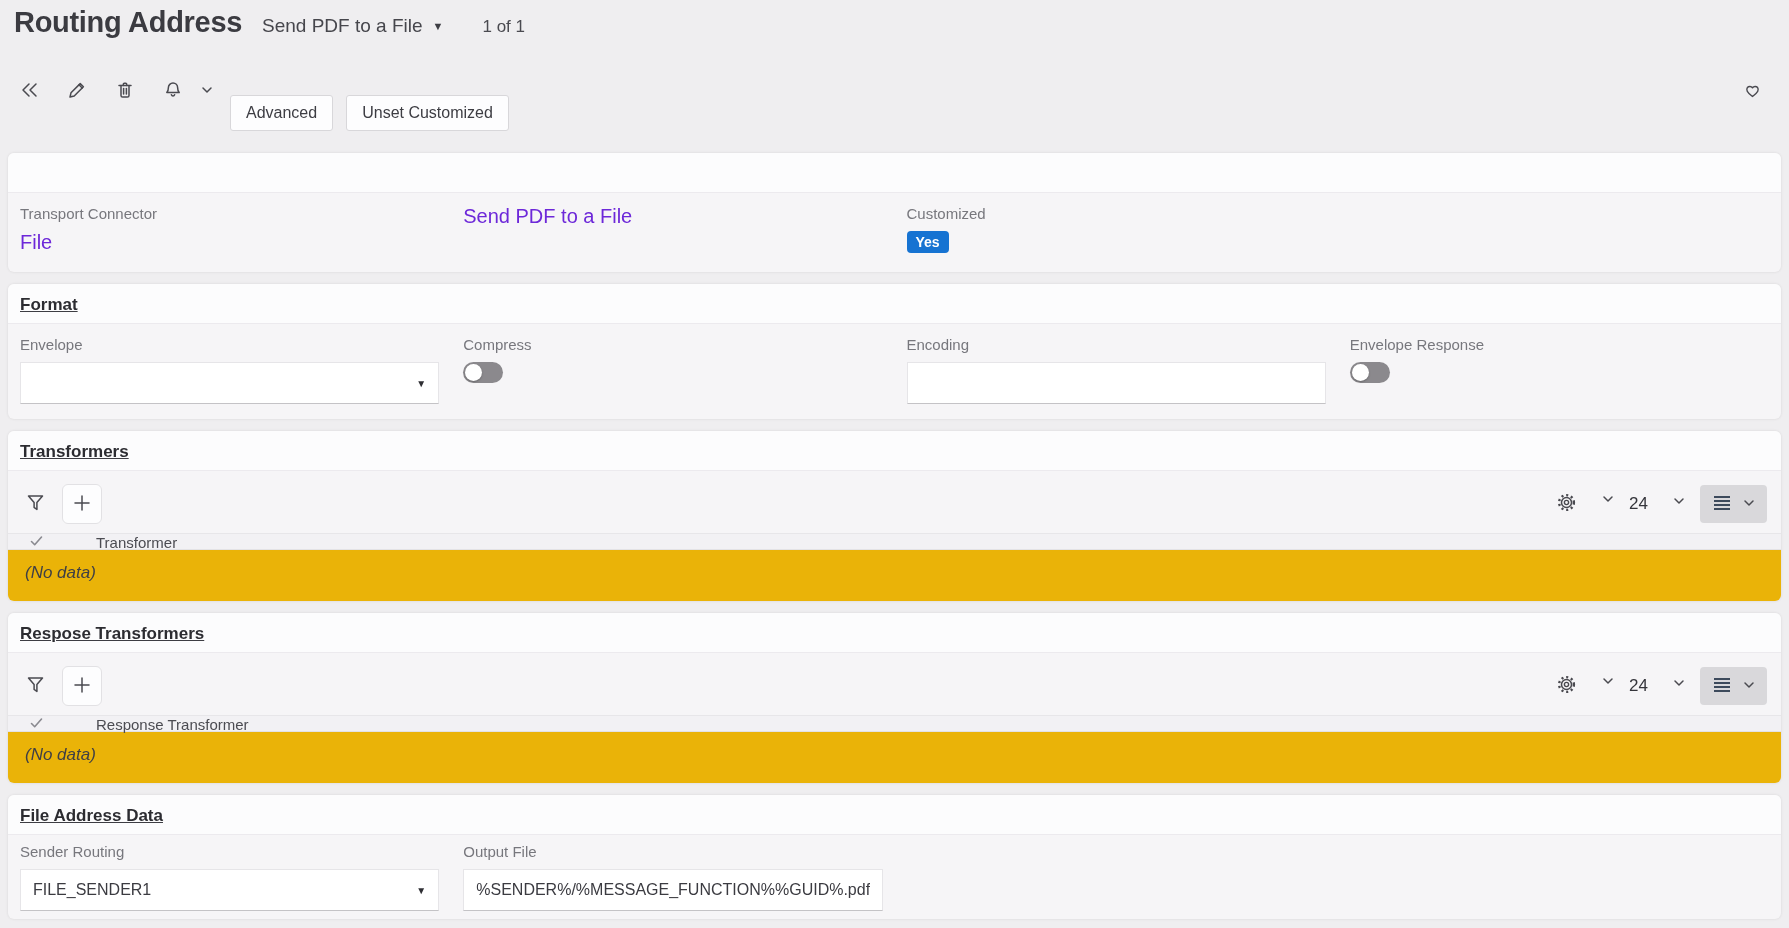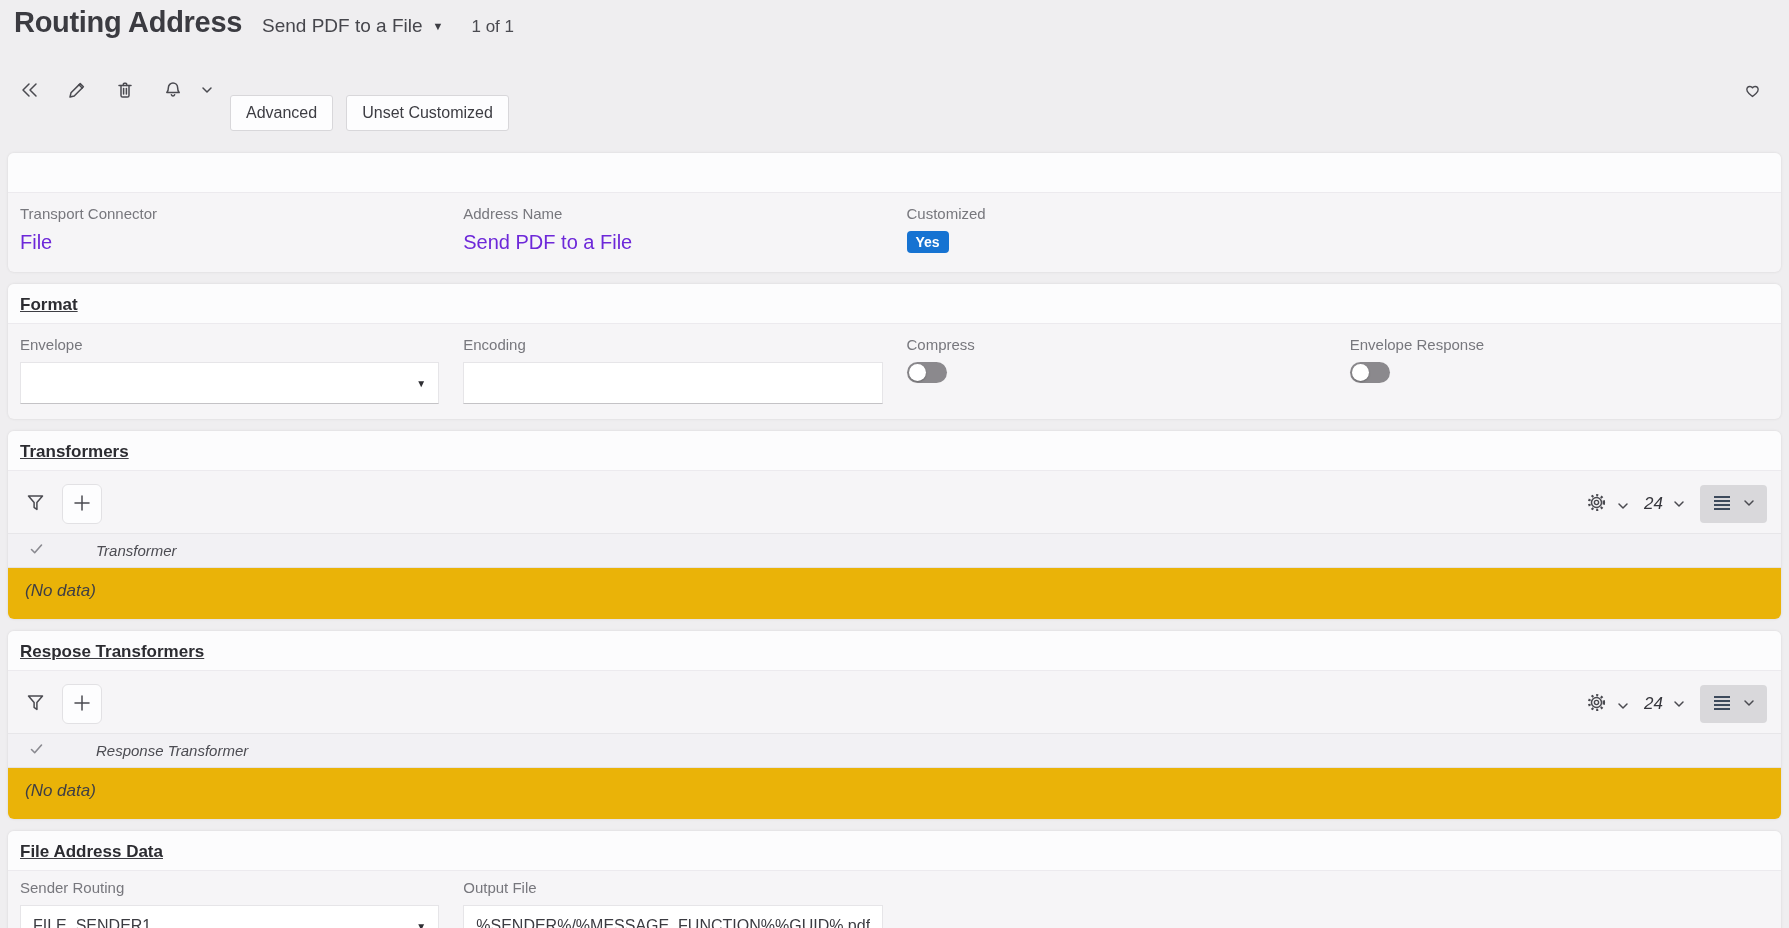--- a/index.html
+++ b/index.html
@@ -9,21 +9,21 @@
     font-family:"Liberation Sans", sans-serif;
     color:#3d3d43;
     overflow:hidden;
   }
   
   .topbar { padding:6px 16px 0 14px; }
   .title-row { display:flex; align-items:baseline; gap:20px; }
   .page-title { font-size:29px; font-weight:700; color:#3b3b41; letter-spacing:-0.3px; }
   .record-selector { display:flex; align-items:center; gap:10px; font-size:19px; color:#46464c; cursor:pointer; }
   .record-selector .caret { font-size:11px; color:#3e3e44; }
-  .pagination { font-size:17px; color:#4a4a50; margin-left:8px; }
+  .pagination { font-size:17px; color:#4a4a50; margin-left:19px; }
   .toolbar { margin-top:13px; display:flex; align-items:center; }
   .iconbtn {
     background:none; border:none; width:30px; height:34px;
     display:flex; align-items:center; justify-content:center;
     cursor:pointer; margin-right:18px; padding:0;
   }
   .iconbtn.narrow { width:18px; margin-right:14px; margin-left:-8px; }
   .btn {
     background:#fdfdfe; border:1px solid #d8d7da; border-radius:3px;
     font-family:inherit; font-size:16px; color:#3d3d43;
@@ -76,30 +76,30 @@
   .grid-toolbar { display:flex; align-items:center; padding:13px 14px 9px 12px; }
   .filterbtn {
     background:none; border:none; width:30px; height:40px; cursor:pointer;
     display:flex; align-items:center; justify-content:center; margin-right:12px; padding:0;
   }
   .addbtn {
     width:40px; height:40px; background:#fdfdfe; border:1px solid #e2e1e4;
     border-radius:6px; cursor:pointer; display:flex; align-items:center; justify-content:center;
   }
   .grid-right { margin-left:auto; display:flex; align-items:center; gap:14px; }
-  .ctl-group { display:flex; align-items:flex-end; gap:9px; background:none; border:none; cursor:pointer; padding:0; font-family:inherit;font-style:italic; }
+  .ctl-group { display:flex; align-items:flex-start; gap:24px; background:none; border:none; cursor:pointer; padding:0; font-family:inherit; }
   .pagesize { font-size:17px; color:#35353b; }
   .viewbtn {
     background:#d9d8db; border:none; border-radius:4px; height:38px; padding:0 11px;
     display:flex; align-items:center; gap:9px; cursor:pointer;
   }
   .table-head {
-    height:35px; background:#f2f1f4;
+    height:17px; background:#f2f1f4;
     border-top:1px solid #e7e6e9; border-bottom:1px solid #e3e2e5;
-    display:flex; align-items:center; padding-left:21px;font-style:italic;
+    display:flex; padding-left:21px;
   }
   .table-head .colname { font-size:15px; color:#4c4c52; margin-left:52px; }
   .nodata { background:#eab308; padding:13px 17px 18px 17px; }
   .nodata span { font-style:italic; font-size:17px; color:#3f3f45; }
 </style>
 </head>
 <body>
 
 <div class="topbar">
   <div class="title-row">
@@ -169,21 +169,20 @@
 <div class="cards">
 
   <div class="card">
     <div class="card-header"></div>
     <div class="fields">
       <div class="field">
         <span class="lbl">Transport Connector</span>
         <span class="val">File</span>
       </div>
       <div class="field">
-        <span class="lbl">Address Name</span>
         <span class="val">Send PDF to a File</span>
       </div>
       <div class="field">
         <span class="lbl">Customized</span>
         <span class="badge" style="background: rgb(22, 115, 210);">Yes</span>
       </div>
       <div class="field"></div>
     </div>
   </div>
 
@@ -193,28 +192,28 @@
     </div>
     <div class="fields" style="padding-bottom:15px;">
       <div class="field">
         <span class="lbl">Envelope</span>
         <div class="boxctl selectctl">
           <span></span>
           <span class="caret">▼</span>
         </div>
       </div>
       <div class="field">
-        <span class="lbl">Encoding</span>
-        <input class="boxctl" value="" style="">
-      </div>
-      <div class="field">
         <span class="lbl">Compress</span>
         <div class="toggle">
             <div class="knob"></div>
           </div>
+      </div>
+      <div class="field">
+        <span class="lbl">Encoding</span>
+        <input class="boxctl" value="" style="">
       </div>
       <div class="field">
         <span class="lbl">Envelope Response</span>
         <div class="toggle">
             <div class="knob"></div>
           </div>
       </div>
     </div>
   </div>
 

